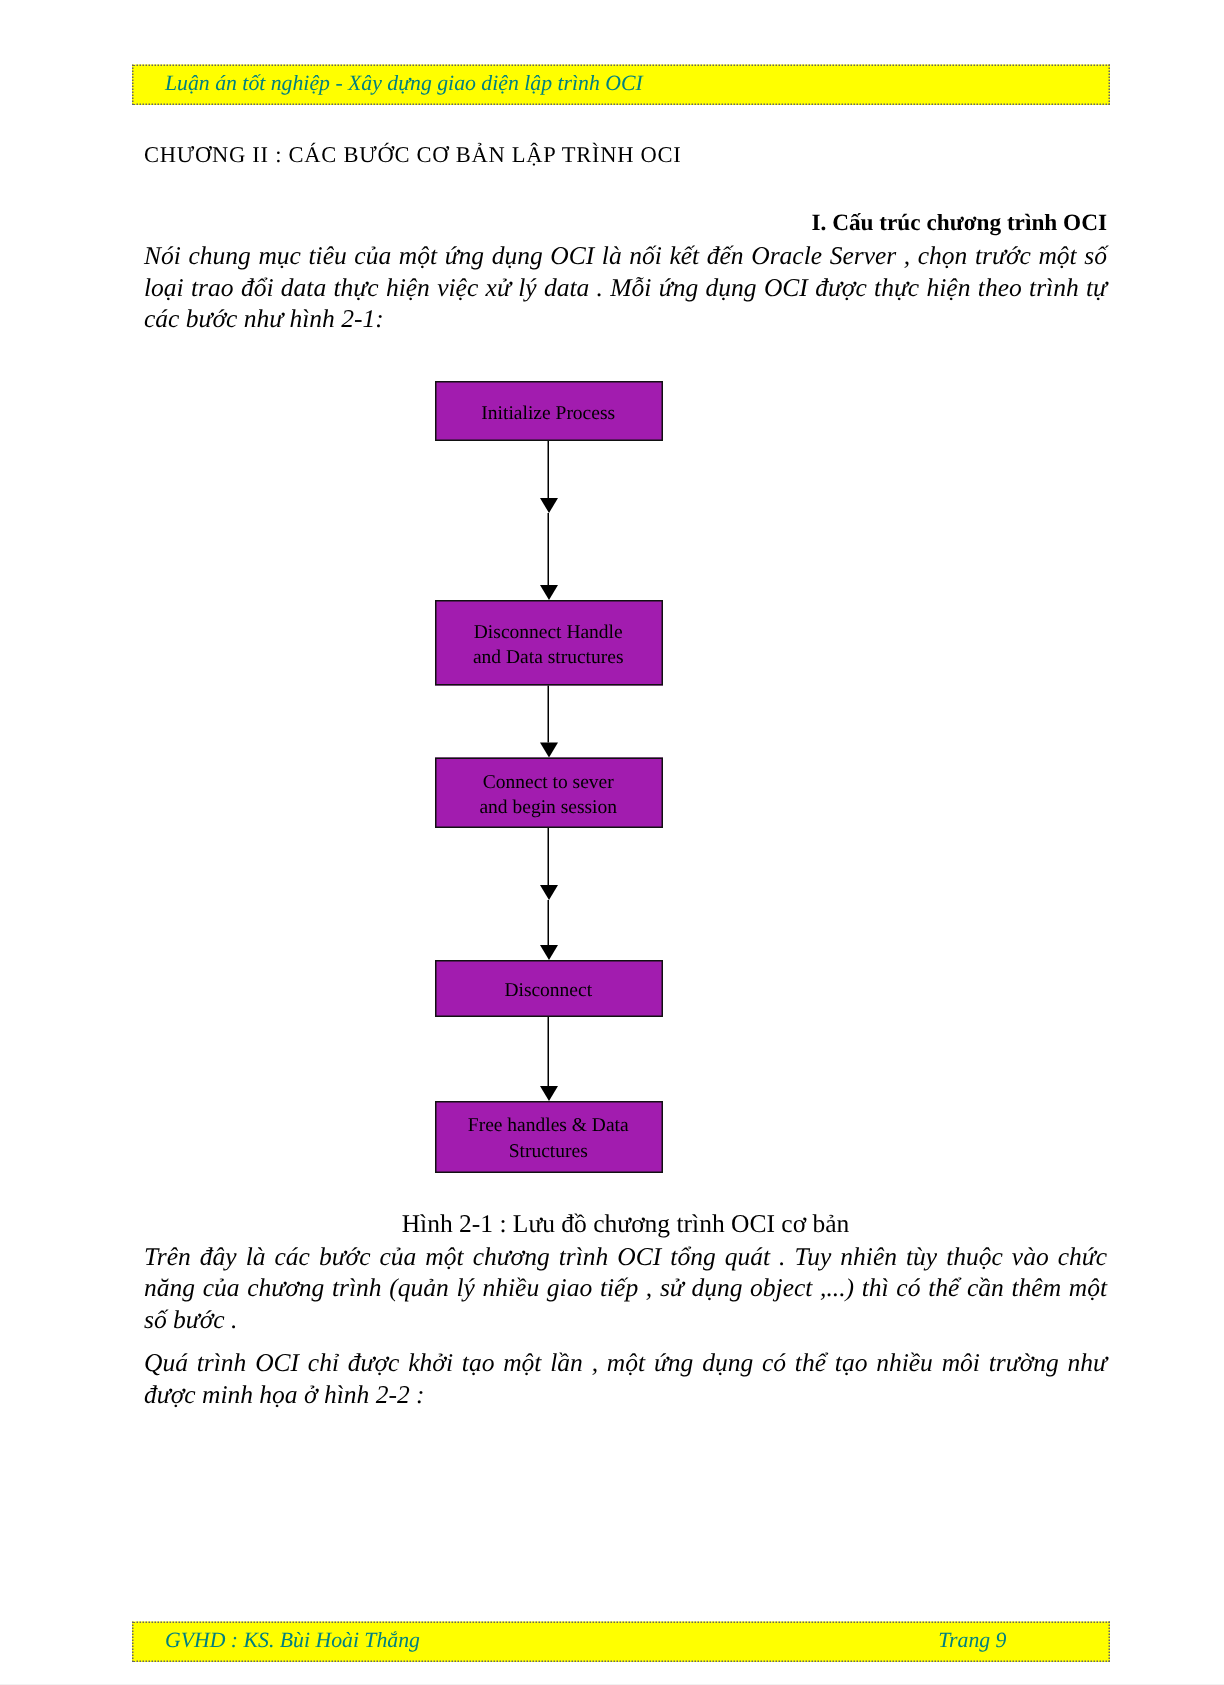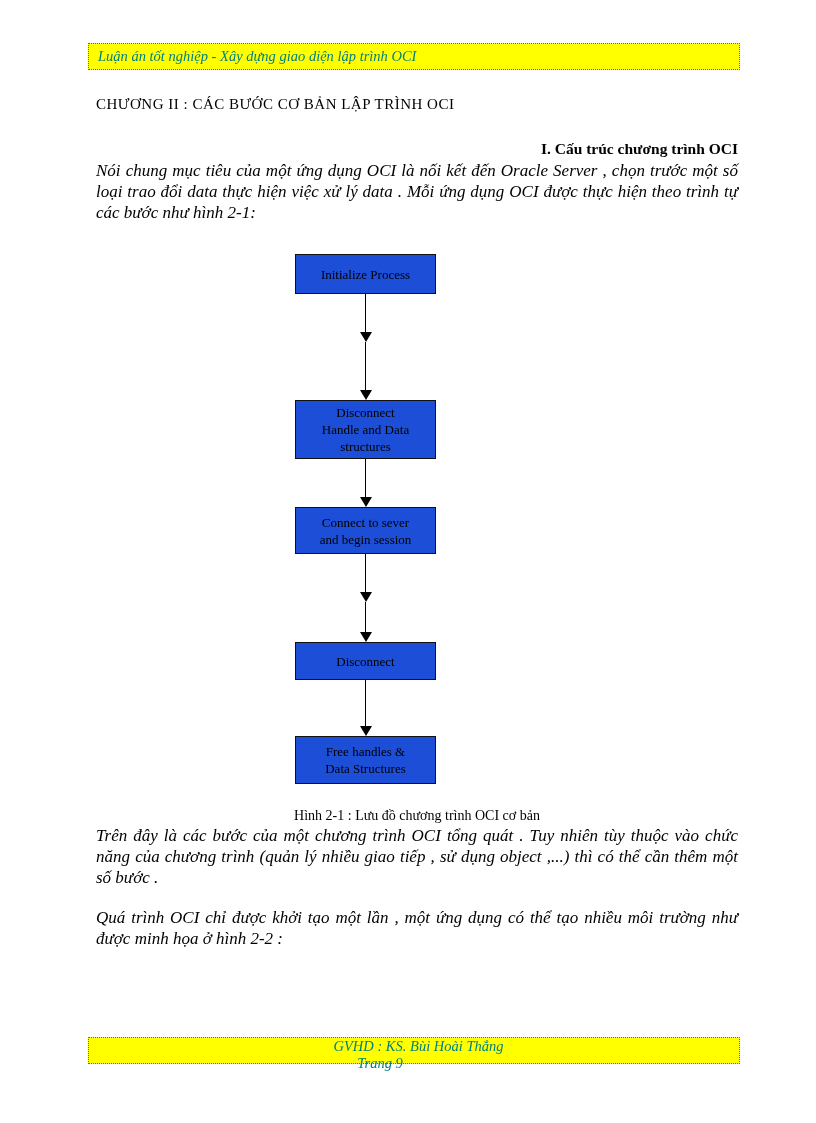--- a/index.html
+++ b/index.html
@@ -7,48 +7,48 @@
     width:816px;height:1123px;position:relative;background:#ffffff;
     font-family:"Liberation Serif","DejaVu Serif",serif;color:#000;
     margin:0 auto;overflow:hidden;
   }
   .bar{
     position:absolute;left:88px;width:652px;height:27px;
     background:#FFFF00;border:1px dotted #666;
     display:flex;align-items:center;box-sizing:border-box;
   }
   .bar-header{top:43px;}
-  .bar-footer{top:1037px;justify-content:space-between;flex-direction:column;}
+  .bar-footer{top:1081px;justify-content:space-between;}
   .bar-text{
-    font-style:italic;color:#008080;font-size:14.5px;padding-left:9px;
+    font-style:italic;color:#008080;font-size:14.5px;padding-left:21px;
     white-space:nowrap;
   }
   .bar-text.right{padding-left:0;padding-right:68px;}
   .main{position:absolute;top:88px;left:96px;width:642px;}
   .doc-title{
     text-align:left;font-weight:normal;font-size:15px;margin:8px 0 0 0;
     letter-spacing:0.5px;
   }
   .sec-heading{font-weight:bold;font-size:15.5px;margin:27px 0 2px 0;text-align:right;}
   .para{font-size:17px;line-height:21px;text-align:justify;margin:0;font-style:italic;}
   .flow{width:157px;margin:31px 0 0 191px;display:flex;flex-direction:column;align-items:center;}
   .fbox{
-    width:141px;min-height:40px;box-sizing:border-box;border:1.5px solid #111;
+    width:152px;min-height:40px;box-sizing:border-box;border:1.5px solid #111;
     display:flex;align-items:center;justify-content:center;text-align:center;
-    font-size:13px;line-height:17px;padding:3px 21px;background:#1d4ed8;
+    font-size:13px;line-height:17px;padding:3px 21px;background:#a21caf;
   }
   .farrow{display:flex;flex-direction:column;align-items:center;width:14px;}
   .farrow .line{width:1.5px;flex:1;background:#000;}
   .farrow .head{
     width:0;height:0;border-left:6px solid transparent;
     border-right:6px solid transparent;border-top:10px solid #000;
   }
-  .caption{text-align:center;font-size:14px;margin:24px 0 0 0;}
+  .caption{text-align:center;font-size:17px;margin:24px 0 0 0;}
   .para.p2{margin-top:1px;}
-  .para.p3{margin-top:19px;}
+  .para.p3{margin-top:8px;}
 </style>
 </head>
 <body>
 
 <div class="page">
 
   <div class="bar bar-header">
     <span class="bar-text">Luận án tốt nghiệp - Xây dựng giao diện lập trình OCI</span>
   </div>
 

